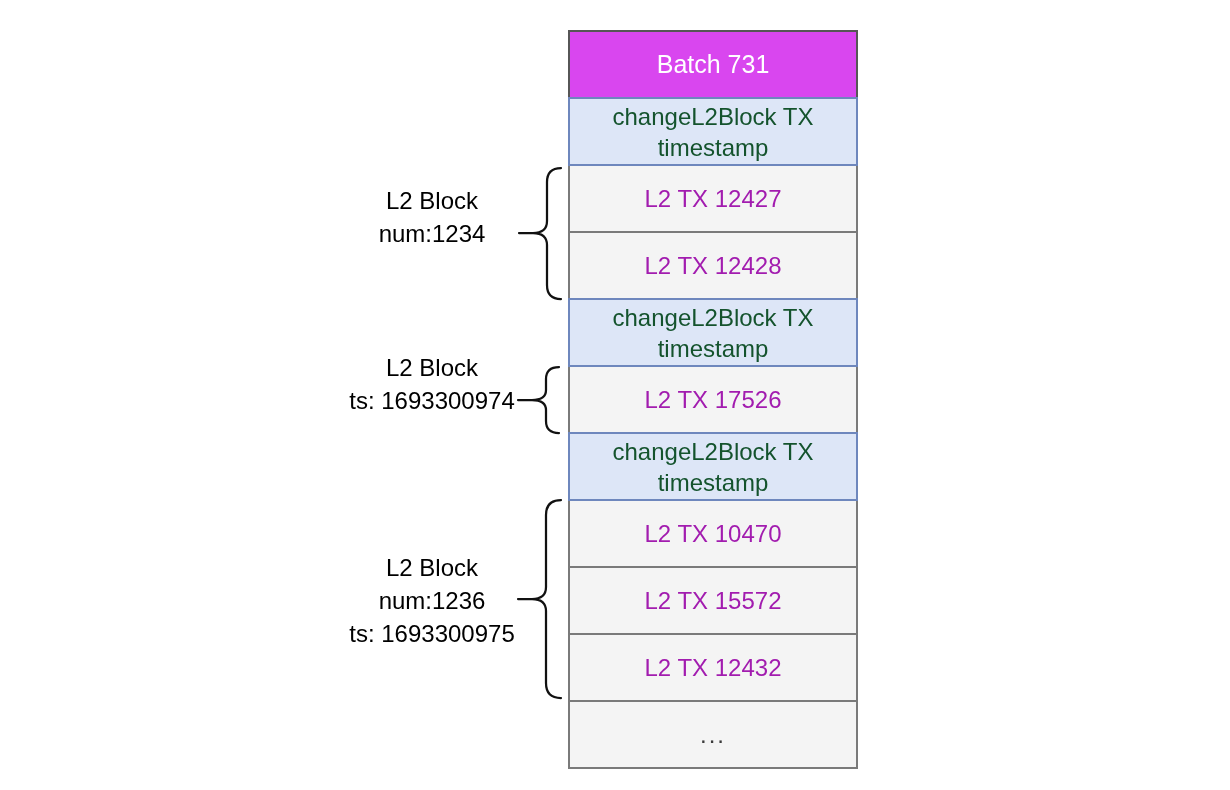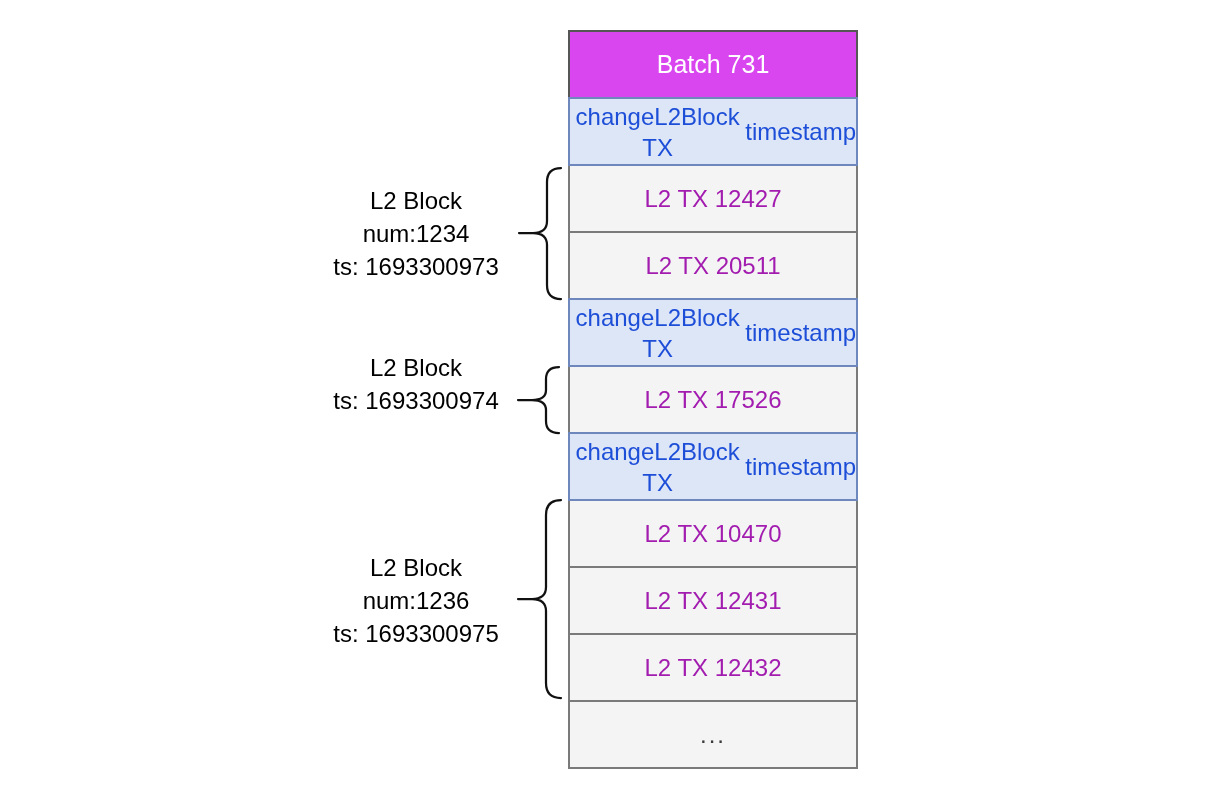--- a/index.html
+++ b/index.html
@@ -36,30 +36,30 @@
   .row.header {
     background: #d946ef;
     border-color: #565656;
     color: #ffffff;
     font-size: 25px;
     z-index: 1;
   }
   .row.change {
     background: #dde6f7;
     border-color: #6e87bd;
-    color: #1d4ed8;
-    flex-direction: row;
+    color: #14532d;
+    flex-direction: column;
     line-height: 31px;
     z-index: 2;
   }
   .row.ellipsis { color: #3b3b3b; letter-spacing: 2px; }
   .block-label {
     position: absolute;
     width: 200px;
-    left: 316px;
+    left: 332px;
     text-align: center;
     font-size: 24px;
     line-height: 33px;
     color: #000000;
     white-space: nowrap;
   }
   .block-label div { white-space: nowrap; }
   #block-label-0 { top: 184px; }
   #block-label-1 { top: 351px; }
   #block-label-2 { top: 551px; }
@@ -79,21 +79,20 @@
   }
 </style>
 </head>
 <body>
 
 <div class="canvas">
 
   <div class="block-label" id="block-label-0">
     <div>L2 Block</div>
     <div>num:1234</div>
-    <div>ts: 1693300973</div>
   </div>
   <div class="block-label" id="block-label-1">
     <div>L2 Block</div>
     <div>ts: 1693300974</div>
   </div>
   <div class="block-label" id="block-label-2">
     <div>L2 Block</div>
     <div>num:1236</div>
     <div>ts: 1693300975</div>
   </div>
@@ -112,21 +111,21 @@
     <div class="row change">
       <span>changeL2Block TX</span>
       <span>timestamp</span>
     </div>
 
     <div class="row tx">
       <span>L2 TX 12427</span>
     </div>
 
     <div class="row tx">
-      <span>L2 TX 20511</span>
+      <span>L2 TX 12428</span>
     </div>
 
     <div class="row change">
       <span>changeL2Block TX</span>
       <span>timestamp</span>
     </div>
 
     <div class="row tx">
       <span>L2 TX 17526</span>
     </div>
@@ -134,21 +133,21 @@
     <div class="row change">
       <span>changeL2Block TX</span>
       <span>timestamp</span>
     </div>
 
     <div class="row tx">
       <span>L2 TX 10470</span>
     </div>
 
     <div class="row tx">
-      <span>L2 TX 12431</span>
+      <span>L2 TX 15572</span>
     </div>
 
     <div class="row tx">
       <span>L2 TX 12432</span>
     </div>
 
     <div class="row ellipsis">
       <span>...</span>
     </div>
   </div>

